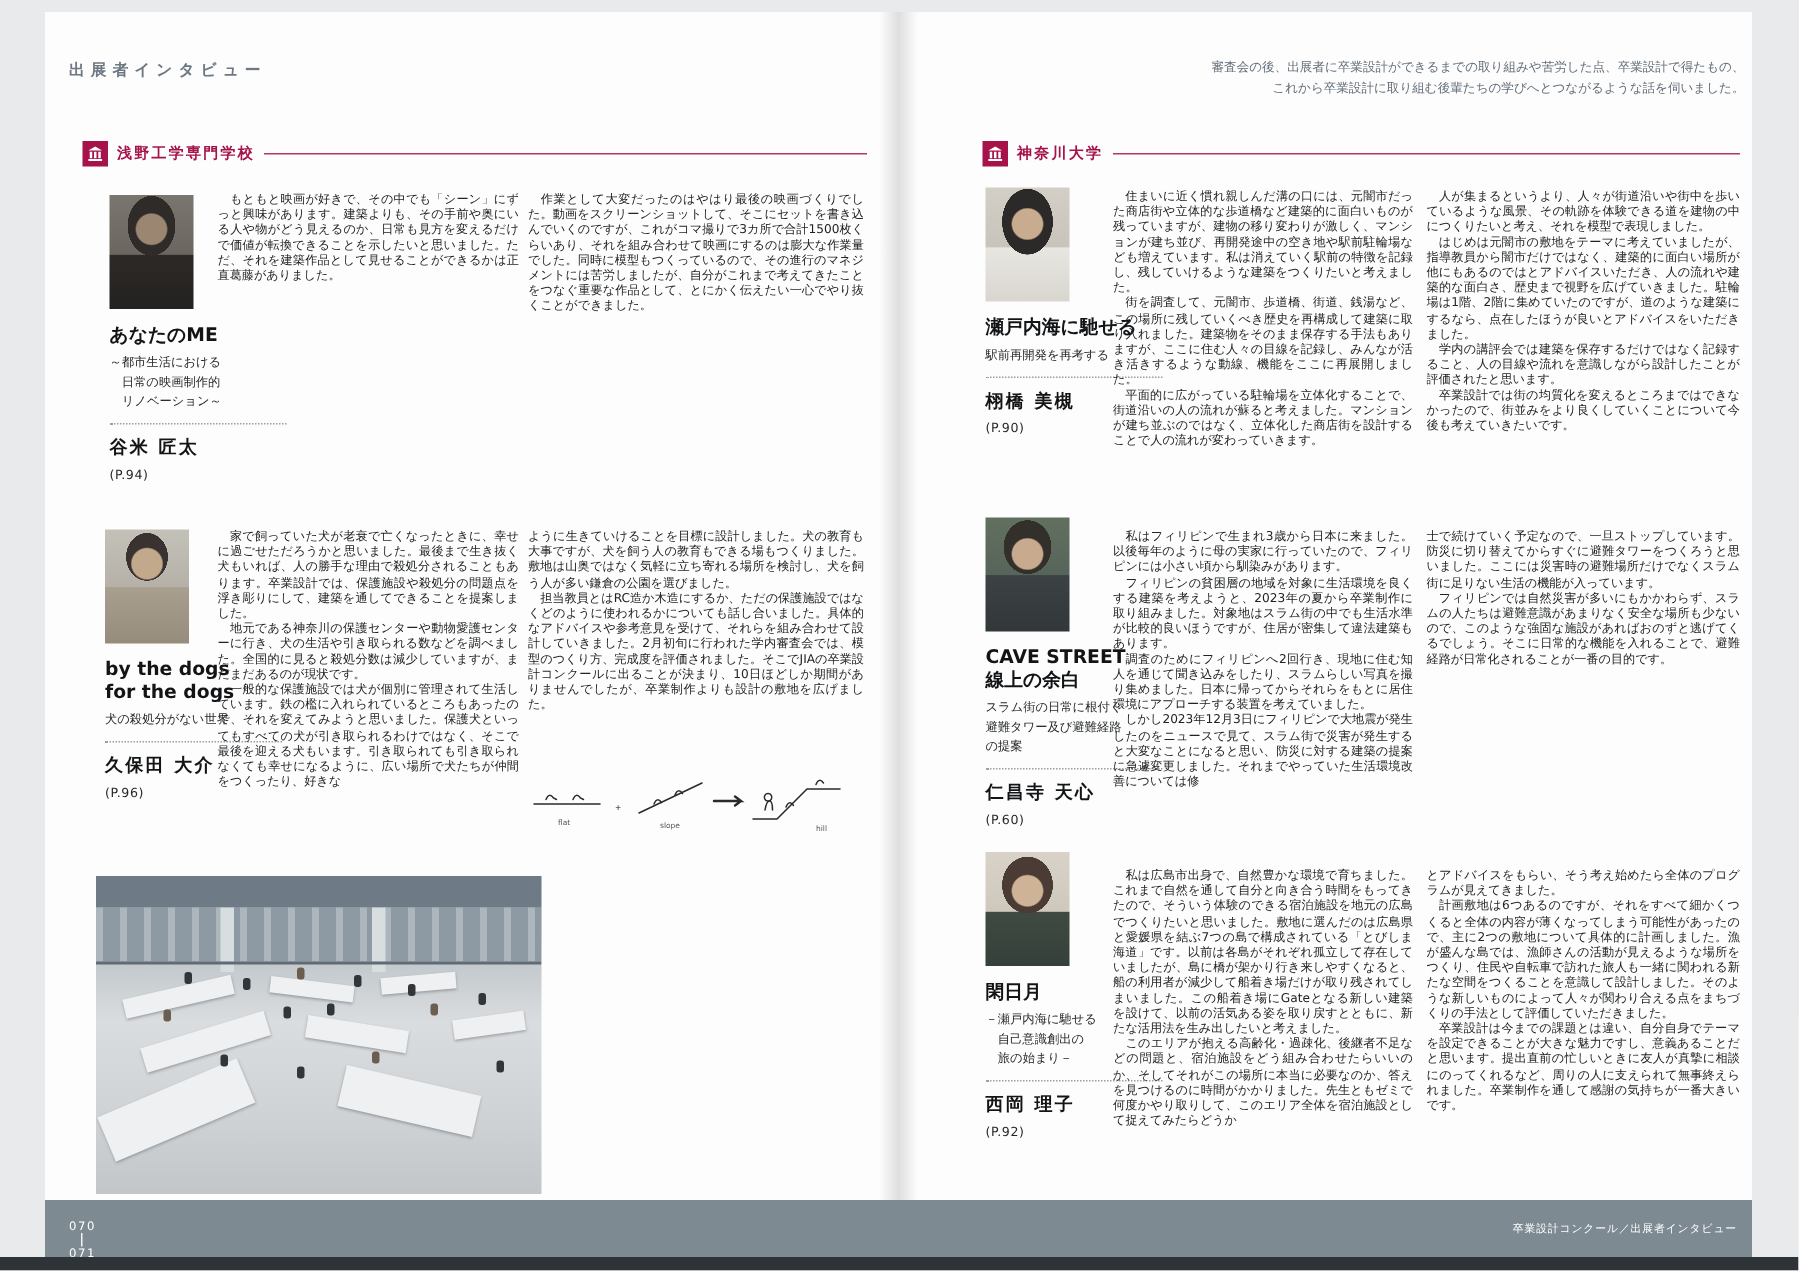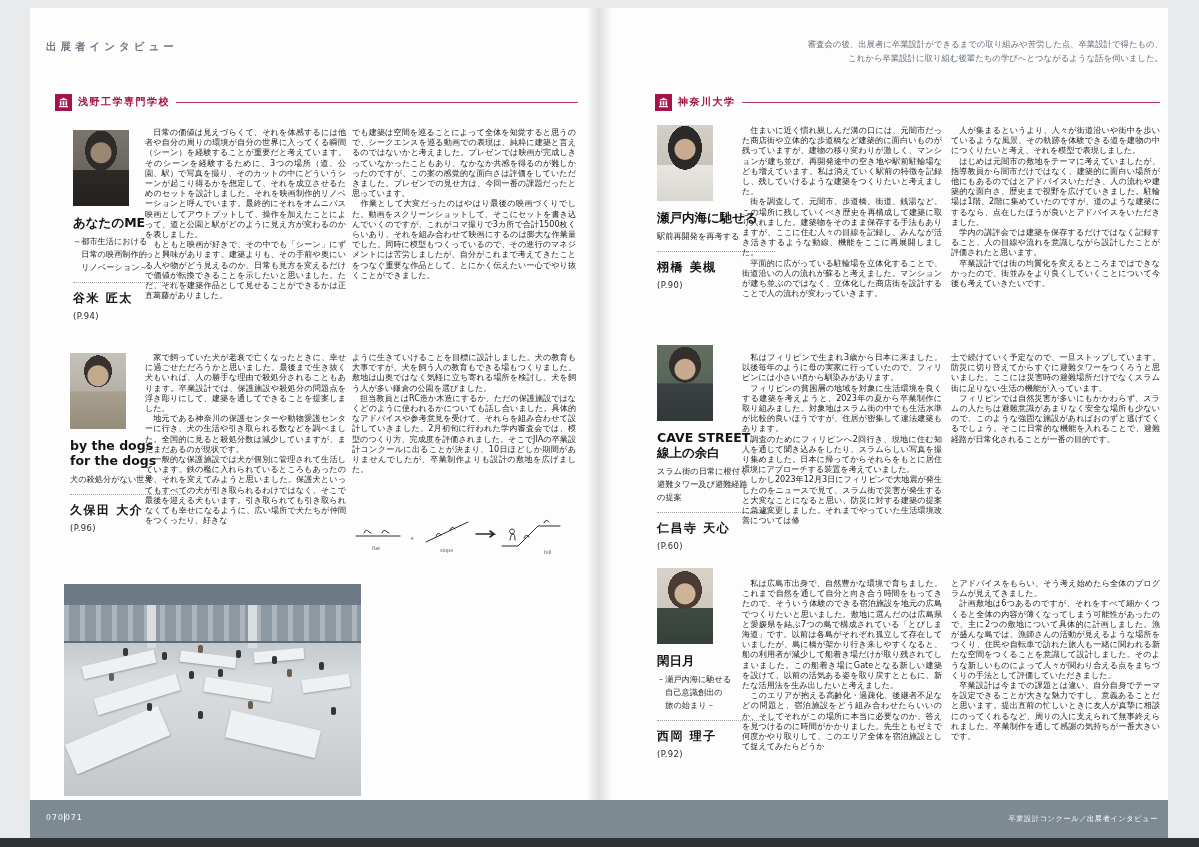--- a/index.html
+++ b/index.html
@@ -71,21 +71,21 @@
            background-image:repeating-linear-gradient(90deg,rgba(255,255,255,0.28) 0 5px,rgba(0,0,0,0) 5px 16px);}
   .ph-rail{position:absolute;left:0;top:27%;width:100%;height:2px;background:#5f6a74;}
   .ph-pillar{position:absolute;top:10%;width:3%;height:20%;background:#d8dde0;}
   .tbl{position:absolute;background:#eef0f1;box-shadow:0 1px 2px rgba(40,50,60,0.35);}
   .pp{position:absolute;width:5px;height:8px;border-radius:2px;background:#31363b;}
   .pp.b{background:#6b5d4f;}
 
   
   .footer-band{position:absolute;left:30px;top:800px;width:1138px;height:38px;background:#7d8a92;}
   .f-left{position:absolute;left:16px;top:13px;color:#fff;font-size:7.8px;letter-spacing:1px;
-          display:flex;align-items:center;gap:0;}
+          display:flex;align-items:center;gap:0;flex-direction:column;}
   .f-sep{display:inline-block;width:1px;height:9px;background:#fff;opacity:0.9;}
   .f-right{position:absolute;right:10px;top:14px;color:#fff;font-size:7.2px;letter-spacing:0.6px;}
 </style>
 </head>
 <body>
 
 <div class="stage">
 
   <div class="spread">
     <div class="gutter"></div>
@@ -112,25 +112,23 @@
     <h3 class="p-title">あなたのME</h3>
     <div class="p-sub">～都市生活における
 　日常の映画制作的
 　リノベーション～</div>
     <hr class="p-divider">
     <div class="p-name">谷米 匠太</div>
     <div class="p-page">(P.94)</div>
   </section>
 
   <div class="col" style="left:145px;top:127px;width:201px;height:208px;">
-    <p>　日常の価値は見えづらくて、それを体感するには他者や自分の周りの環境が自分の世界に入ってくる瞬間（シーン）を経験することが重要だと考えています。そのシーンを経験するために、3つの場所（道、公園、駅）で写真を撮り、そのカットの中にどういうシーンが起こり得るかを想定して、それを成立させるためのセットを設計しました。それを映画制作的リノベーションと呼んでいます。最終的にそれをオムニバス映画としてアウトプットして、操作を加えたことによって、道と公園と駅がどのように見え方が変わるのかを表しました。</p>
     <p>　もともと映画が好きで、その中でも「シーン」にずっと興味があります。建築よりも、その手前や奥にいる人や物がどう見えるのか、日常も見方を変えるだけで価値が転換できることを示したいと思いました。ただ、それを建築作品として見せることができるかは正直葛藤がありました。</p>
   </div>
   <div class="col" style="left:352px;top:127px;width:224px;height:212px;">
-    <p>でも建築は空間を巡ることによって全体を知覚すると思うので、シークエンスを巡る動画での表現は、純粋に建築と言えるのではないかと考えました。プレゼンでは映画が完成しきっていなかったこともあり、なかなか共感を得るのが難しかったのですが、この案の感覚的な面白さは評価をしていただきました。プレゼンでの見せ方は、今回一番の課題だったと思っています。</p>
     <p>　作業として大変だったのはやはり最後の映画づくりでした。動画をスクリーンショットして、そこにセットを書き込んでいくのですが、これがコマ撮りで3カ所で合計1500枚くらいあり、それを組み合わせて映画にするのは膨大な作業量でした。同時に模型もつくっているので、その進行のマネジメントには苦労しましたが、自分がこれまで考えてきたことをつなぐ重要な作品として、とにかく伝えたい一心でやり抜くことができました。</p>
   </div>
 
   <section class="profile" style="left:70px;top:353px;">
     <div class="portrait pt2"></div>
     <h3 class="p-title">by the dogs
 for the dogs</h3>
     <div class="p-sub">犬の殺処分がない世界</div>
     <hr class="p-divider">
     <div class="p-name">久保田 大介</div>

